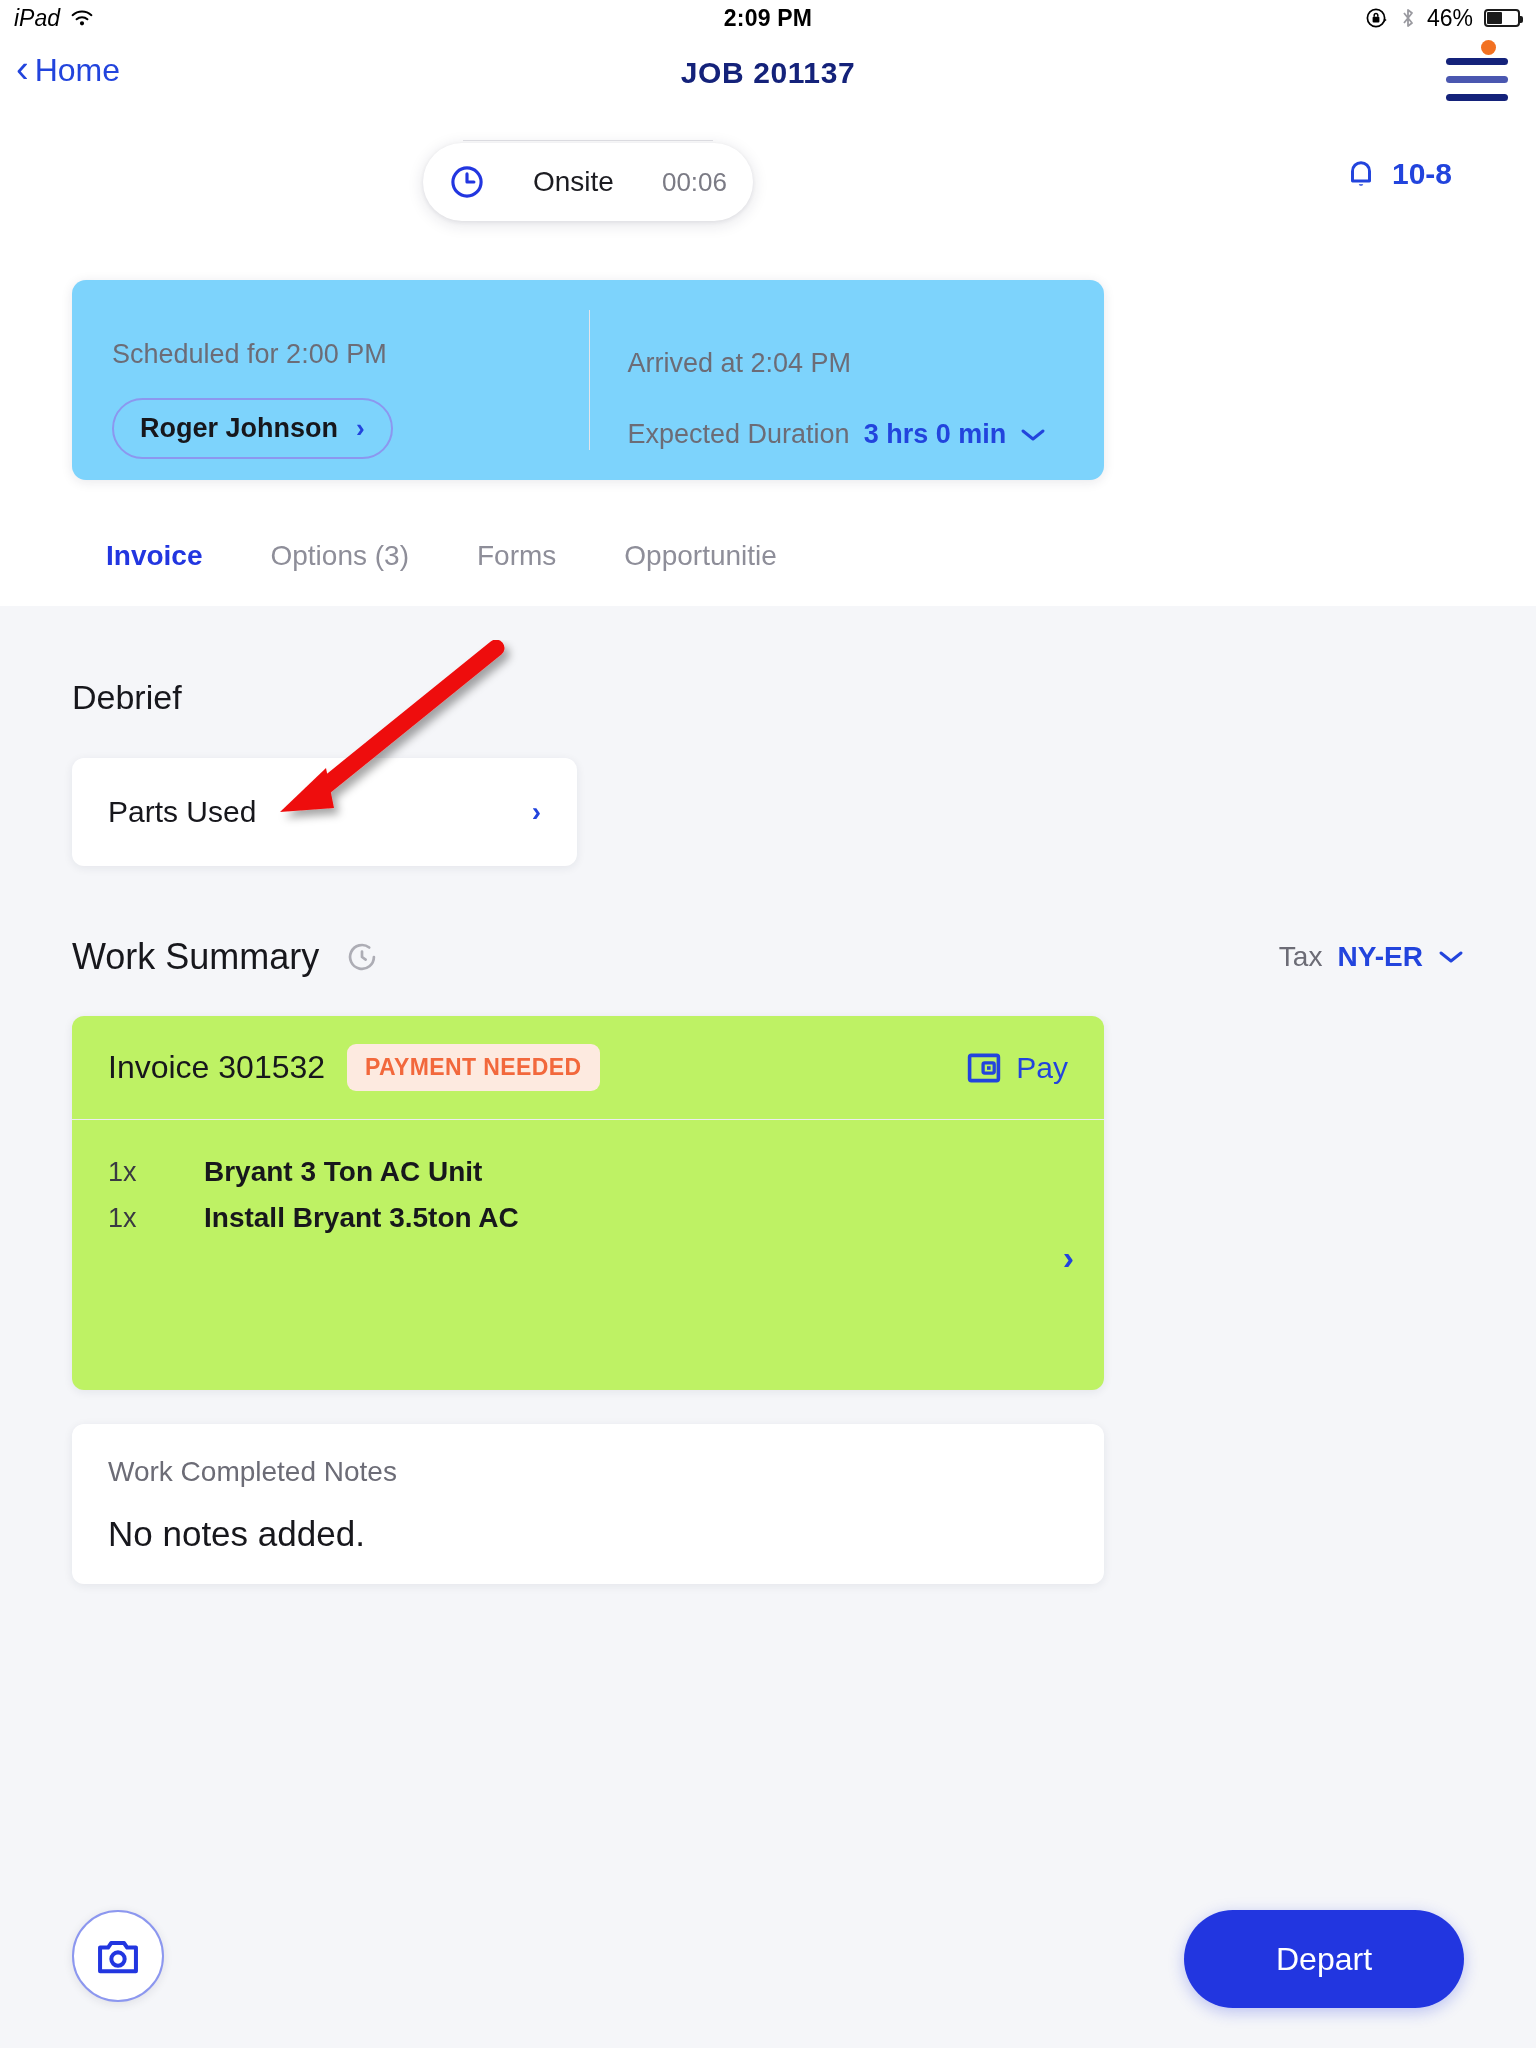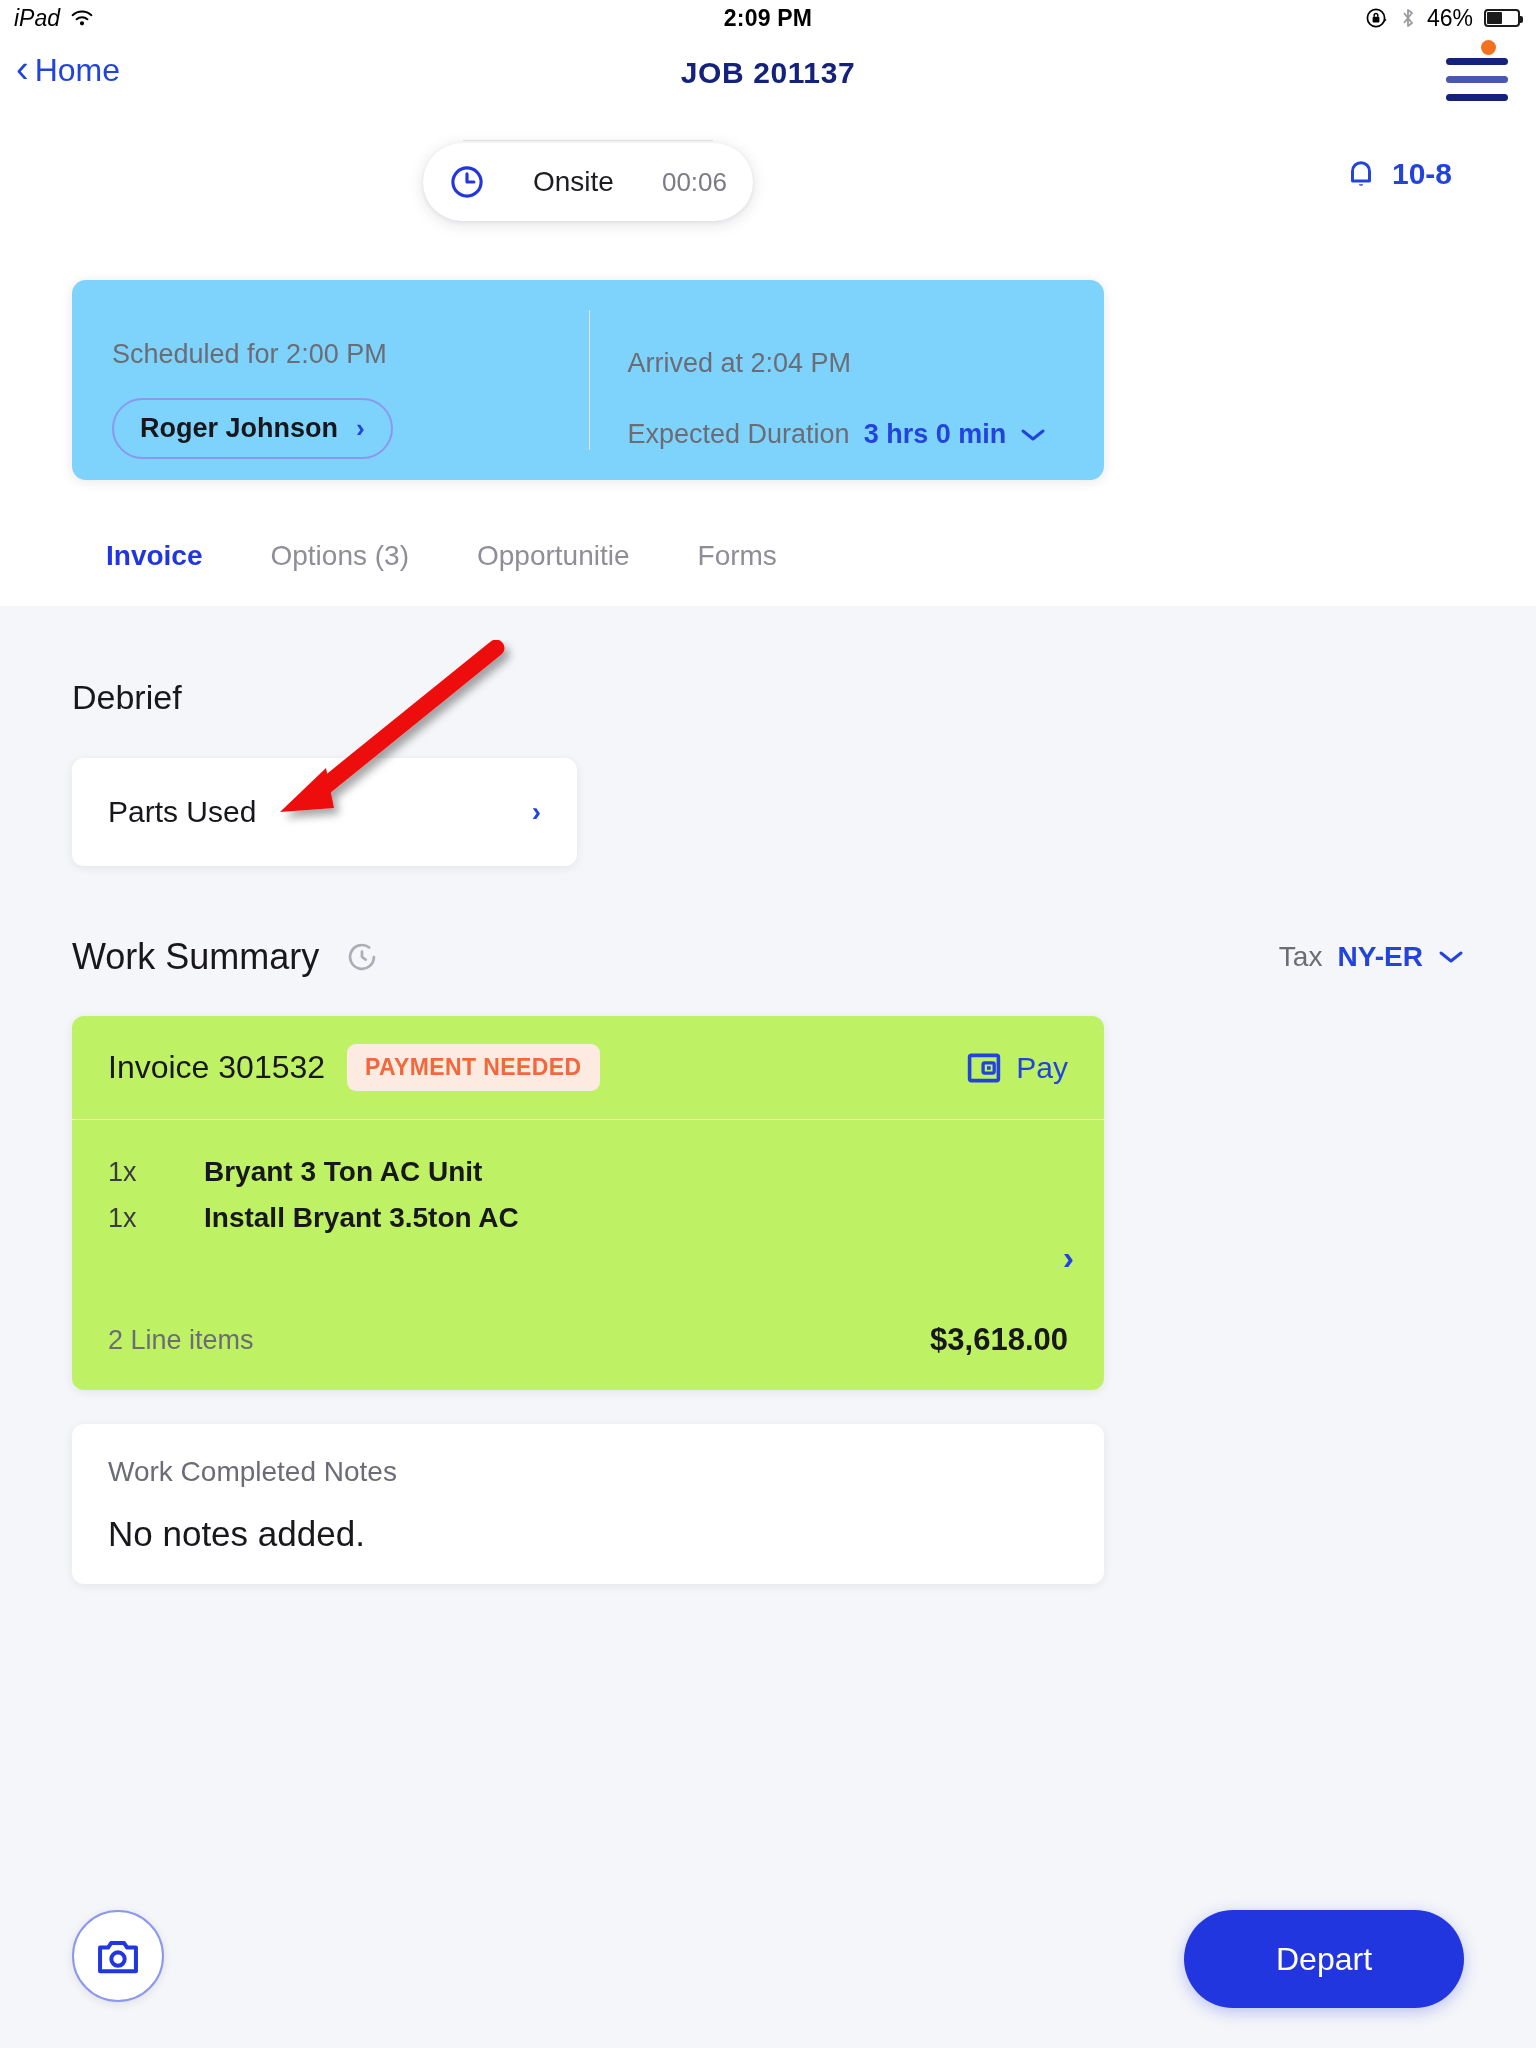--- a/index.html
+++ b/index.html
@@ -254,22 +254,22 @@
         <svg width="26" height="16" viewBox="0 0 26 16">
           <path d="M3 4l10 8 10-8" stroke="#2244dd" stroke-width="3" fill="none" stroke-linecap="round" stroke-linejoin="round"></path>
         </svg>
       </div>
     </div>
   </div>
 
   <div class="tabs">
     <div class="tab active">Invoice</div>
     <div class="tab">Options (3)</div>
+    <div class="tab">Forms</div>
     <div class="tab">Opportunitie</div>
-    <div class="tab">Forms</div>
   </div>
 
   <div class="body">
 
     <div class="sec-title" style="top:72px;left:72px;">Debrief</div>
 
     <div class="parts-card">
       <span class="lbl">Parts Used</span>
       <span class="c">›</span>
     </div>
@@ -306,24 +306,20 @@
         <div class="line">
           <span class="qty">1x</span>
           <span class="nm">Bryant 3 Ton AC Unit</span>
         </div>
         <div class="line">
           <span class="qty">1x</span>
           <span class="nm">Install Bryant 3.5ton AC</span>
         </div>
         <span class="inv-chev">›</span>
       </div>
-      <div class="inv-foot">
-        <span class="cnt">2 Line items</span>
-        <span class="tot">$3,618.00</span>
-      </div>
     </div>
 
     <div class="notes-card">
       <div class="notes-title">Work Completed Notes</div>
       <div class="notes-body">No notes added.</div>
     </div>
 
     <div class="bottom-bar"></div>
 
     <div class="fab">

